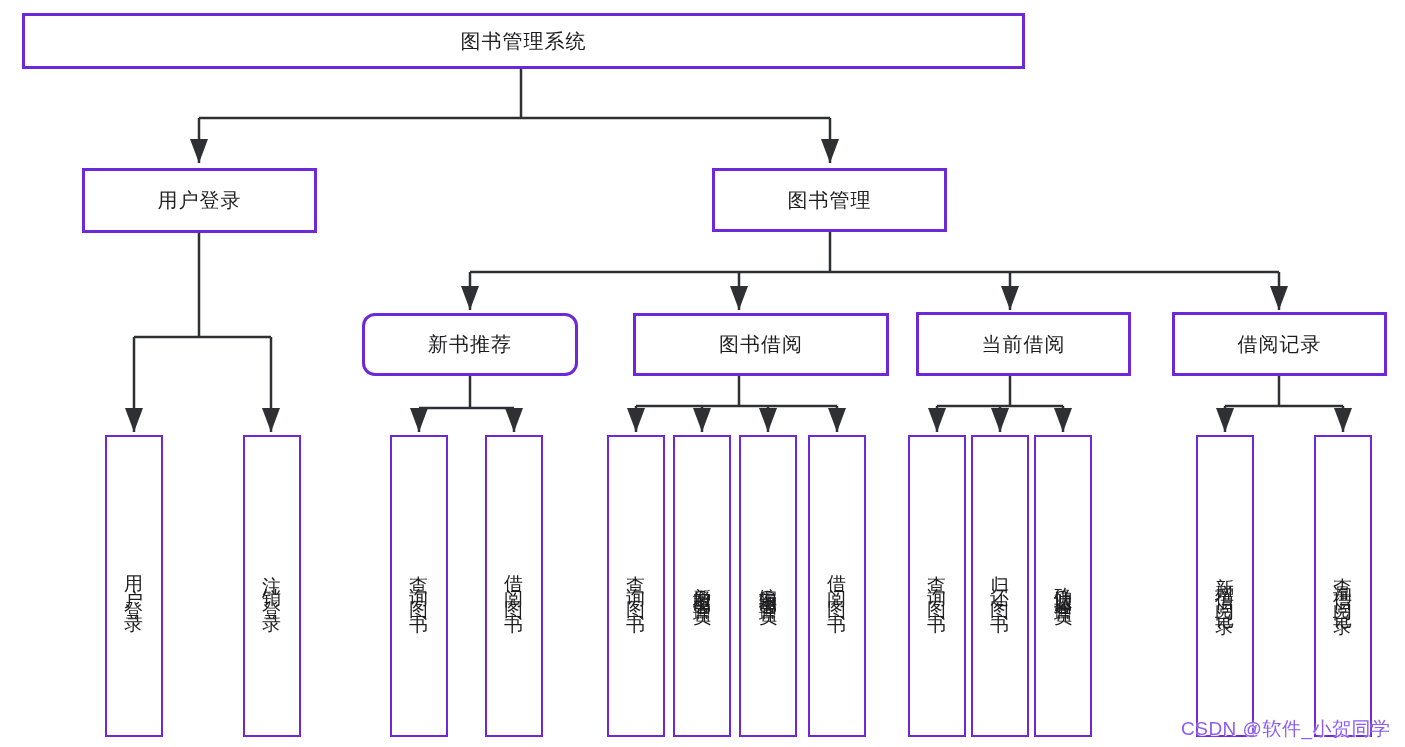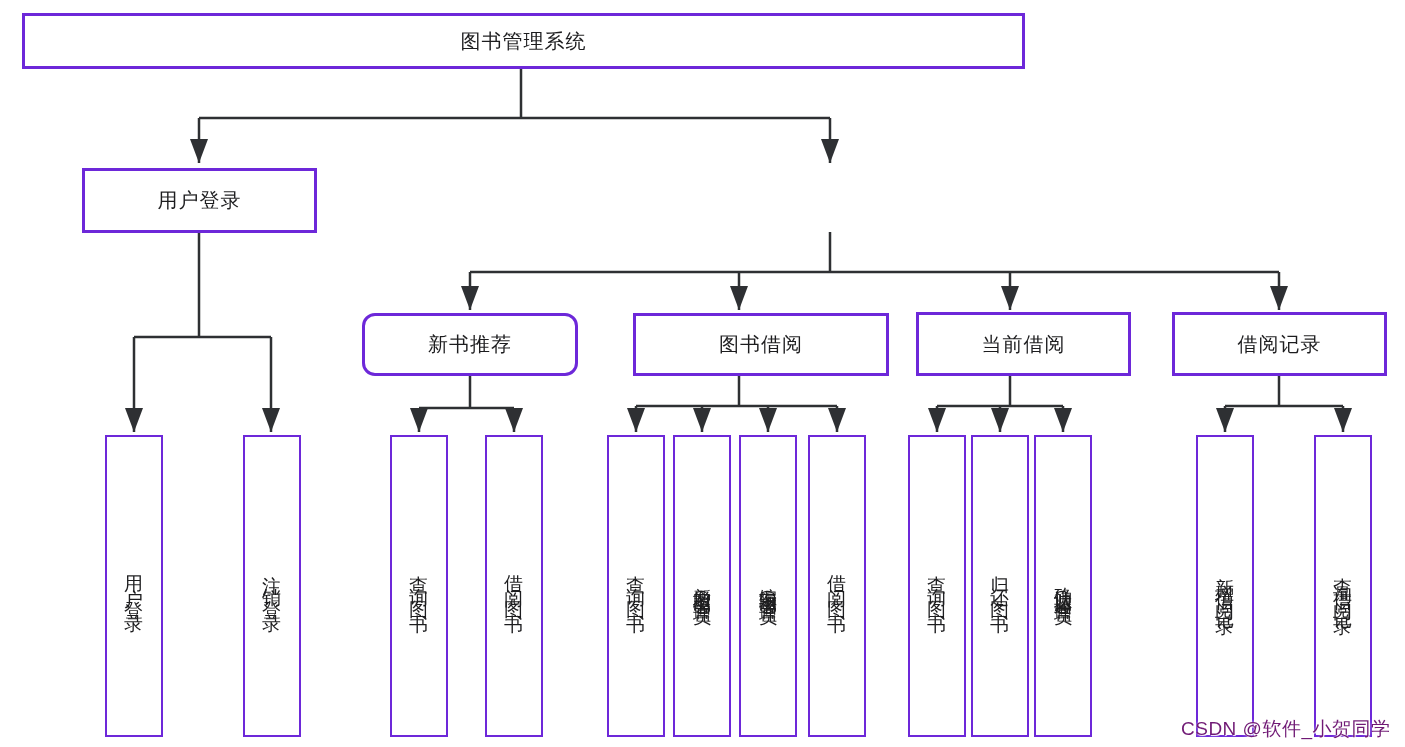--- a/index.html
+++ b/index.html
@@ -41,21 +41,21 @@
     line-height: 1;
   }
   .leaf-s { letter-spacing: 13px; }
   .leaf-m { letter-spacing: 8px; }
   .leaf-l { letter-spacing: 3px; font-size: 18px; }
   .watermark {
     position: absolute;
     left: 1181px;
     top: 716px;
     font-size: 19px;
-    color: #701a75;
+    color: #8b5cf6;
     white-space: nowrap;
     text-shadow: 0 0 3px rgba(255,255,255,0.95), 1px 1px 0 rgba(255,255,255,0.85);
     letter-spacing: 0.5px;
   }
 </style>
 </head>
 <body>
 
 <div class="stage">
 
@@ -98,20 +98,21 @@
 
       <path d="M1279,376 V406 M1225,406 H1343"></path>
       <path d="M1225,406 V432" marker-end="url(#arw)"></path>
       <path d="M1343,406 V432" marker-end="url(#arw)"></path>
     </g>
   </svg>
 
   <div class="box hbox root-box" style="left:22px; top:13px; width:1003px; height:56px;">图书管理系统</div>
 
   <div class="box hbox" style="left:82px; top:168px; width:235px; height:65px;">用户登录</div>
+  <div class="box hbox" style="left:712px; top:168px; width:235px; height:64px;">图书管理</div>
 
   <div class="box hbox" style="left:362px; top:313px; width:216px; height:63px;border-radius:13px;">新书推荐</div>
   <div class="box hbox" style="left:633px; top:313px; width:256px; height:63px;">图书借阅</div>
   <div class="box hbox" style="left:916px; top:312px; width:215px; height:64px;">当前借阅</div>
   <div class="box hbox" style="left:1172px; top:312px; width:215px; height:64px;">借阅记录</div>
 
   <div class="box leaf leaf-s" style="left:105px;">用户登录</div>
   <div class="box leaf leaf-s" style="left:243px;">注销登录</div>
 
   <div class="box leaf leaf-s" style="left:390px;">查询图书</div>

